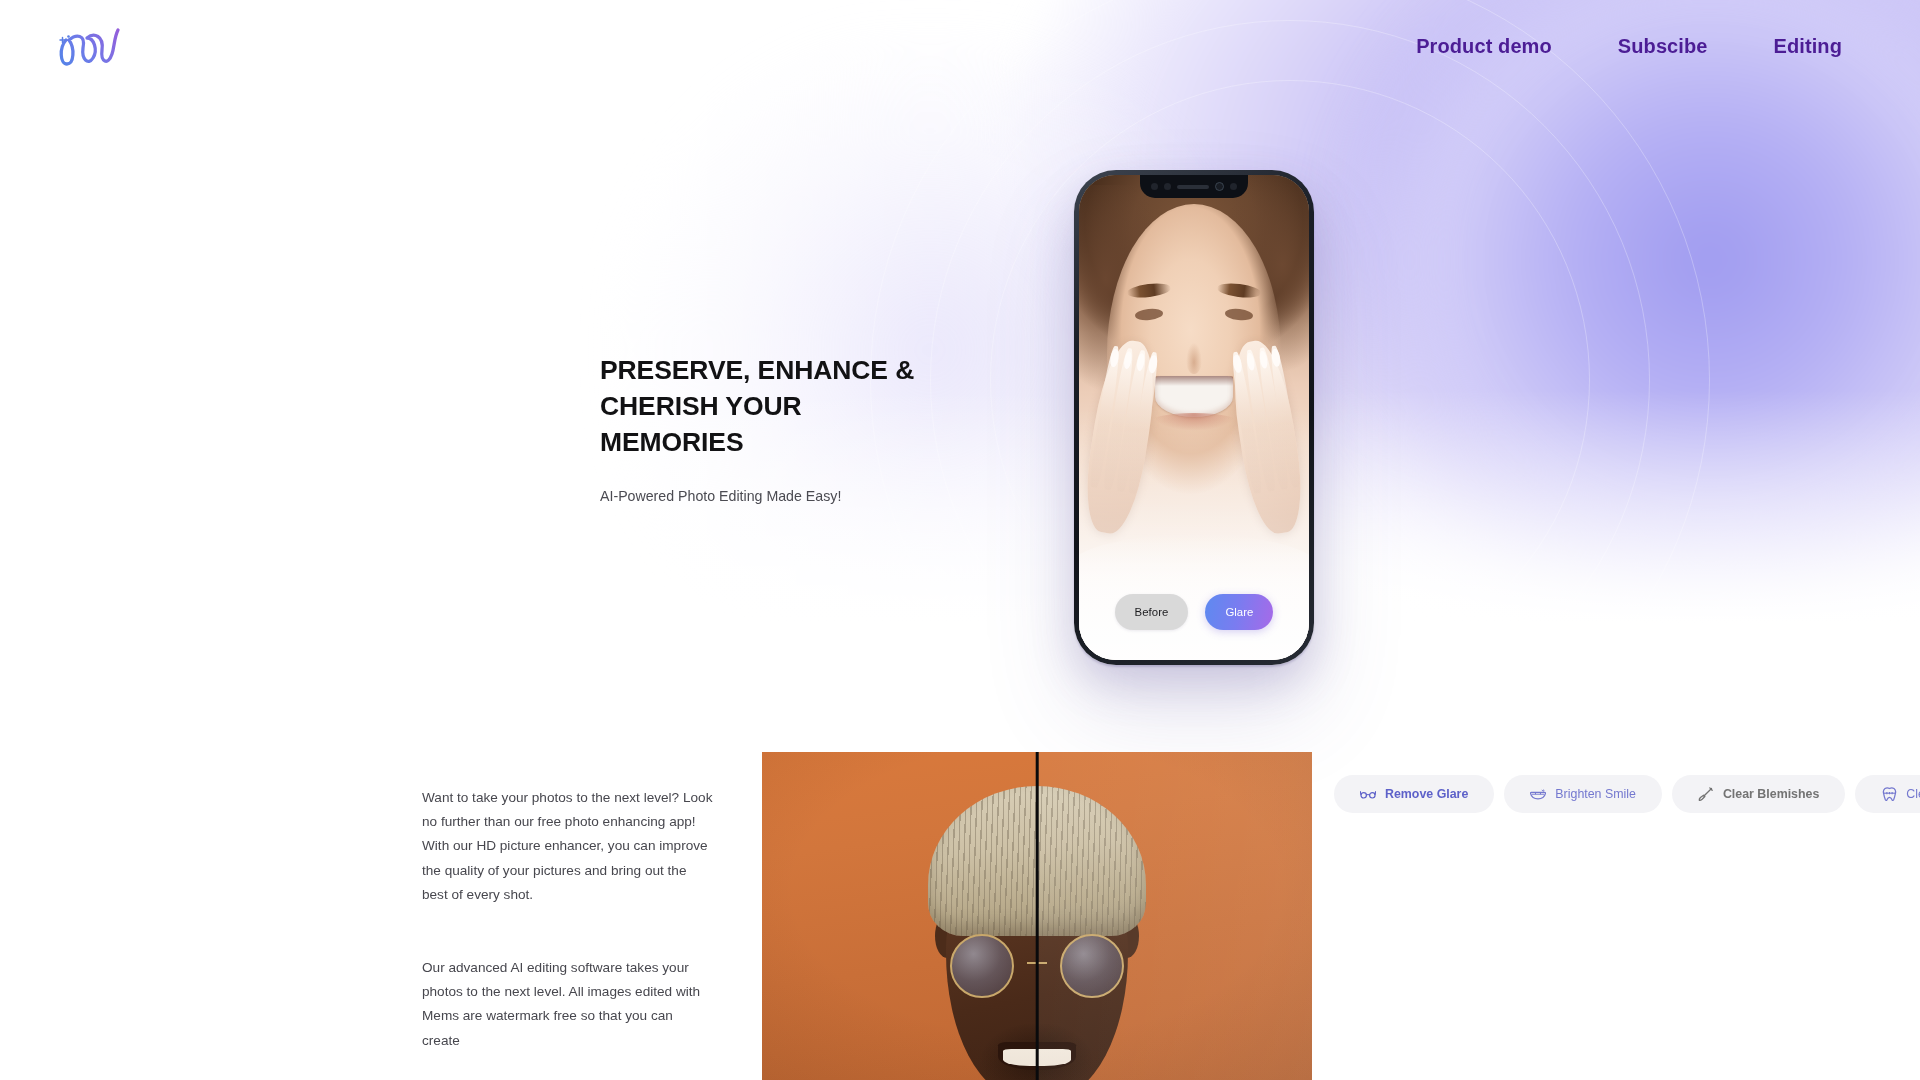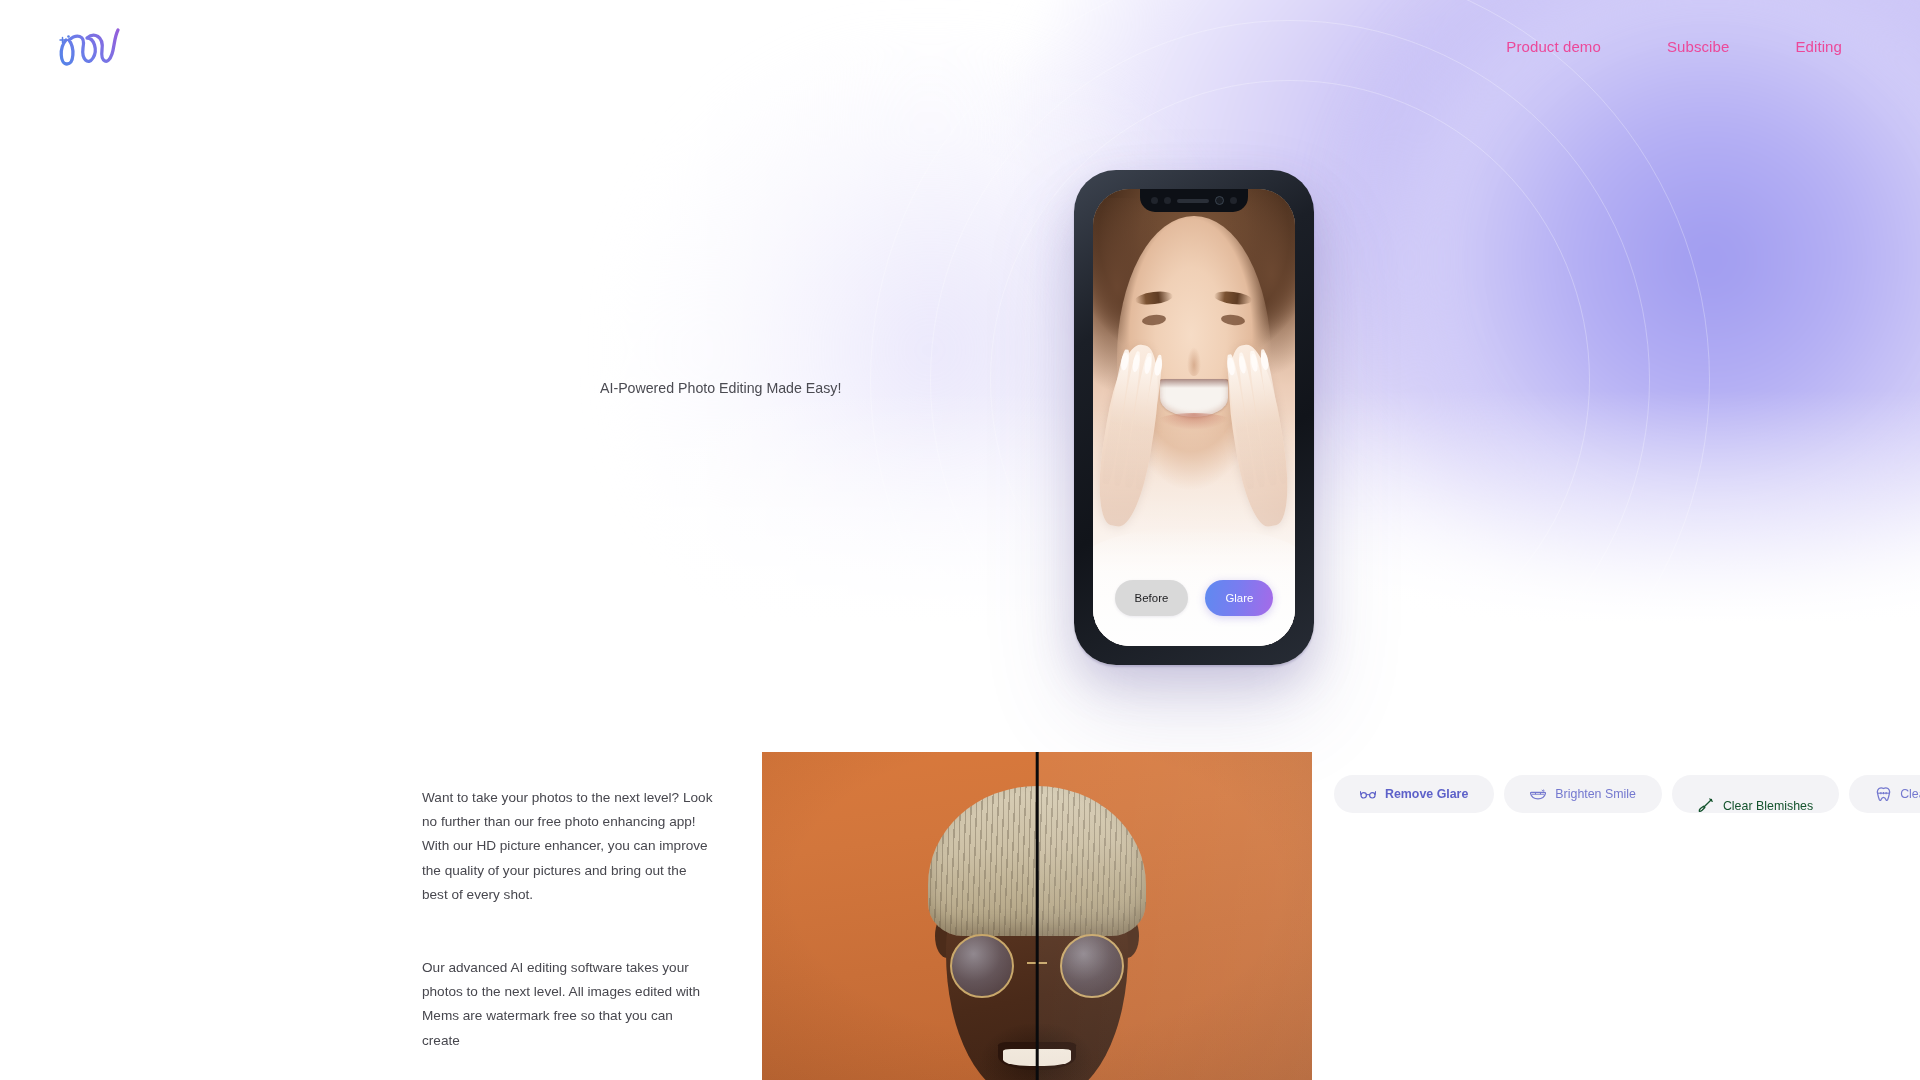--- a/index.html
+++ b/index.html
@@ -109,26 +109,26 @@
   .logo-wrap { display: flex; align-items: center; height: 60px; }
   .logo-svg { display: block; }
 
   nav.main-nav {
     display: flex;
     align-items: center;
     gap: 66px;
     padding-right: 18px;
   }
   nav.main-nav a {
-    font-size: 15px;
+    font-size: 20px;
     line-height: 1;
-    color: #ec4899;
+    color: #4c1d95;
     text-decoration: none;
     letter-spacing: 0.1px;
-    font-weight: 400;
+    font-weight: 700;
     white-space: nowrap;
   }
 
   
   .hero {
     position: absolute;
     top: 0; left: 0;
     width: 1920px; height: 690px;
     z-index: 10;
   }
@@ -157,21 +157,21 @@
 
   
   .phone {
     position: absolute;
     left: 1074px;
     top: 170px;
     width: 240px;
     height: 495px;
     border-radius: 42px;
     background: linear-gradient(150deg, #3d4450 0%, #1b1f27 28%, #11141a 60%, #272c35 100%);
-    padding: 19px;
+    padding: 5px;
     box-shadow:
       0 2px 2px rgba(60,50,110,0.20),
       0 18px 44px rgba(88,74,150,0.22),
       0 46px 90px rgba(100,86,160,0.17);
     z-index: 12;
   }
   .phone-screen {
     position: relative;
     width: 100%; height: 100%;
     border-radius: 37px;
@@ -474,21 +474,21 @@
     color: #6a6ecb;
     font-family: inherit;
     font-size: 12.4px;
     cursor: pointer;
     align-self: flex-start;
     white-space: nowrap;
   }
   .fbtn .fb-ico { display:inline-flex; width:16px; height:16px; align-items:center; justify-content:center; flex:none; }
   .fbtn.w-bold { font-weight: 700; color:#5d61c9; }
   .fbtn.w-normal { font-weight: 400; color:#7478cf; }
-  .fbtn.w-light { font-weight: 400; color:#14532d;align-items:flex-end; }
+  .fbtn.w-light { font-weight: 700; color:#737373; }
 </style>
 </head>
 <body>
 
 <div class="hero-bg">
   <div class="glow-main"></div>
   <div class="glow-right"></div>
   <div class="glow-soft-left"></div>
   <div class="rings">
     <div class="ring" style="width:600px;height:600px;"></div>
@@ -518,20 +518,24 @@
   <nav class="main-nav">
     <a href="#">Product demo</a>
     <a href="#">Subscibe</a>
     <a href="#">Editing</a>
   </nav>
 </header>
 
 <section class="hero">
 
   <div class="hero-copy">
+    <h1 class="hero-title">
+      <span>PRESERVE, ENHANCE &amp;</span><br>
+      <span>CHERISH YOUR MEMORIES</span>
+    </h1>
     <p class="hero-sub">AI-Powered Photo Editing Made Easy!</p>
   </div>
 
   <div class="phone">
     <div class="phone-screen">
 
       <div class="portrait">
         <div class="p-bg"></div>
         <div class="p-hair"></div>
         <div class="p-hair2"></div>

